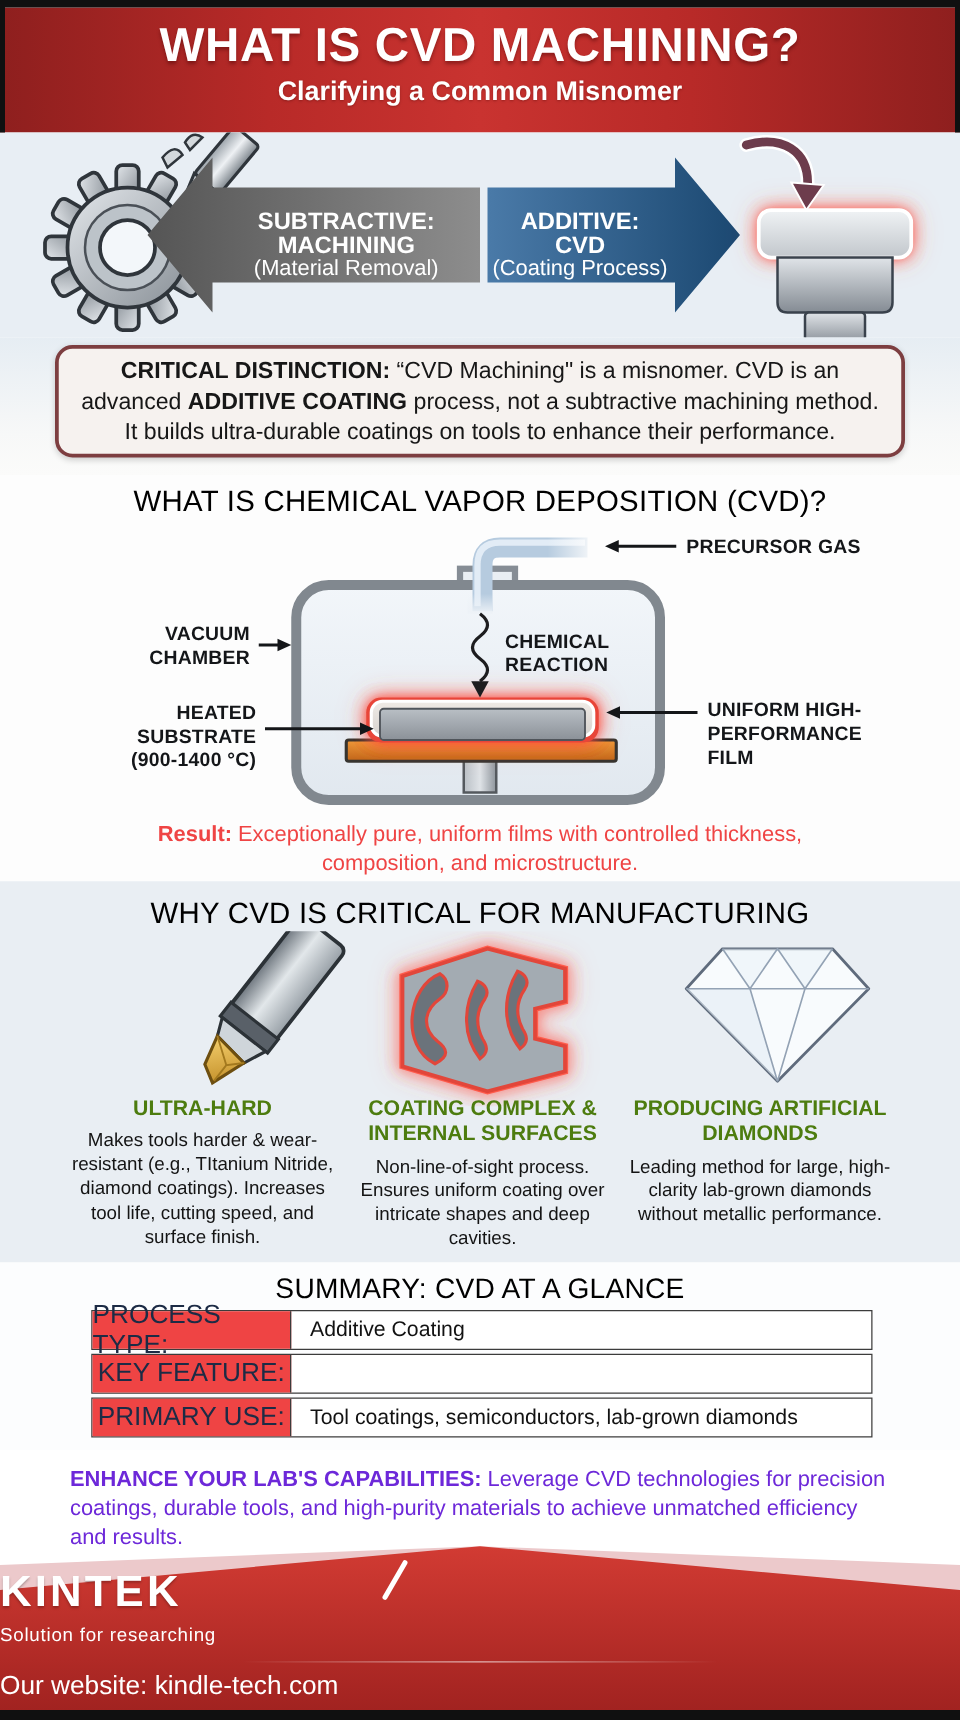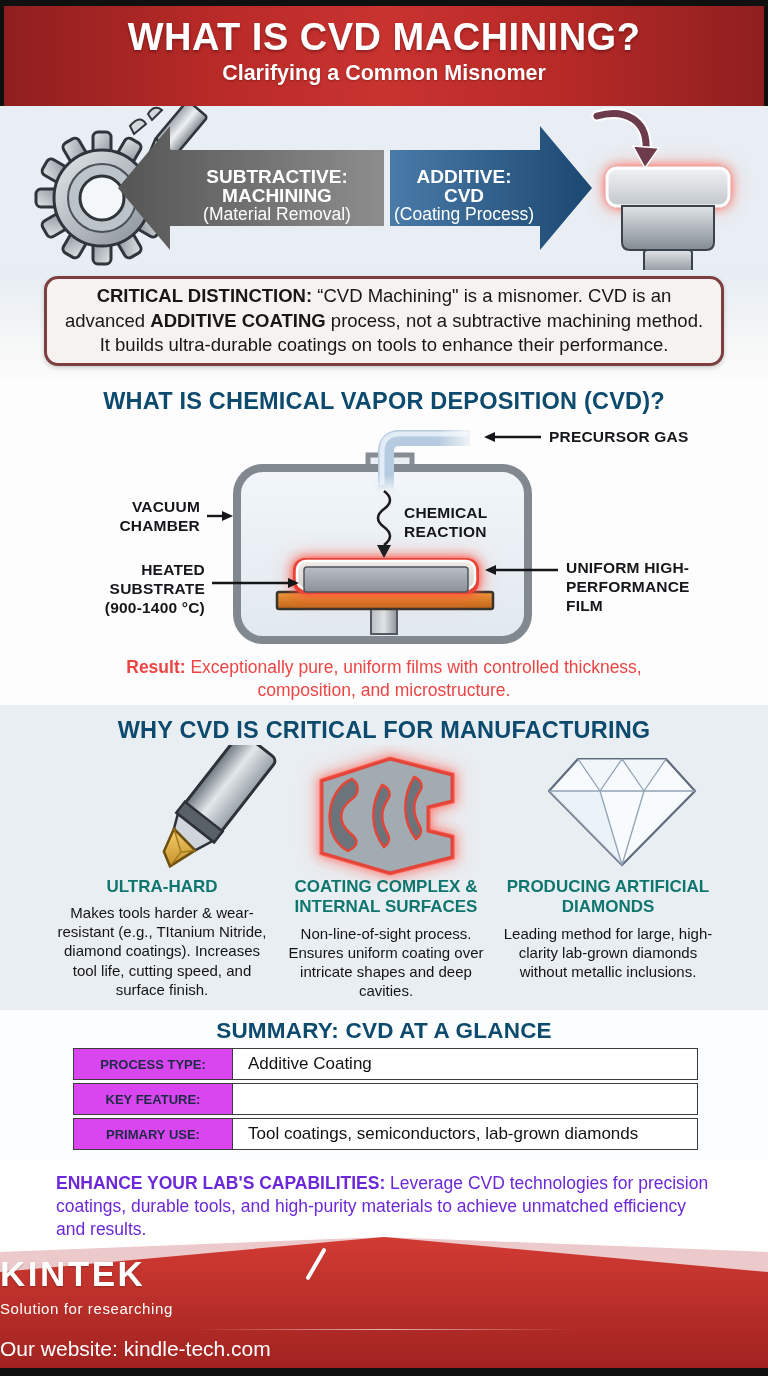--- a/index.html
+++ b/index.html
@@ -32,44 +32,44 @@
             background:linear-gradient(180deg,#e6edf3 0%,#f7f8f8 70%,#fbfbfa 100%);}
   .notebox{position:absolute;left:44px;top:6px;width:680px;height:90px;box-sizing:border-box;
            border:3px solid #7d3e40;border-radius:14px;background:#f6f2ef;
            box-shadow:0 2px 5px rgba(0,0,0,.18);
            display:flex;flex-direction:column;justify-content:center;
            font-size:18.5px;line-height:1.33;color:#171717;text-align:center;}
   .notebox b{font-weight:700;}
 
   
   .cvdsec{left:0;top:380px;width:768px;height:325px;background:#fdfdfd;}
-  .sechead{margin:0;text-align:center;font-size:23.5px;font-weight:700;color:#0c4a6e;letter-spacing:.2px;}
+  .sechead{margin:0;text-align:center;font-size:23.5px;font-weight:400;color:#000000;letter-spacing:.2px;}
   .cvdsec .sechead{padding-top:8px;}
   .dlabel{font-weight:700;font-size:15.5px;fill:#141619;letter-spacing:.2px;}
   .result{left:0;top:276px;width:768px;text-align:center;font-size:17.5px;line-height:1.3;color:#ef4444;}
   .result b{font-weight:700;}
 
   
   .whysec{left:0;top:705px;width:768px;height:305px;background:#e9eef3;}
   .whysec .sechead{padding-top:12px;}
   .col{position:absolute;top:172px;text-align:center;color:#141414;}
-  .colTitle{font-size:17px;font-weight:700;line-height:1.2;color:#0f766e;}
+  .colTitle{font-size:17px;font-weight:700;line-height:1.2;color:#4d7c0f;}
   .colBody{margin-top:6px;font-size:15px;line-height:1.27;}
   .col1{left:52px;width:220px;}
   .col2{left:284px;width:204px;}
   .col3{left:502px;width:212px;}
 
   
   .sumsec{left:0;top:1010px;width:768px;height:150px;background:#fcfdfe;}
   .sumsec .sechead{padding-top:8px;font-size:22.5px;}
   .tbl{position:absolute;left:73px;top:38px;width:625px;}
   .trow{display:flex;height:30px;border:1.8px solid #3c3c3c;margin-bottom:3px;background:#fff;}
-  .tlabel{width:158px;background:#d946ef;border-right:1.8px solid #3c3c3c;
+  .tlabel{width:158px;background:#ef4444;border-right:1.8px solid #3c3c3c;
           display:flex;align-items:center;justify-content:center;
-          font-weight:700;font-size:13px;color:#1c2b45;}
+          font-weight:400;font-size:21px;color:#1c2b45;}
   .tval{flex:1;display:flex;align-items:center;padding-left:15px;font-size:17px;color:#121212;}
 
   
   .enh{left:0;top:1160px;width:768px;height:78px;background:#ffffff;}
   .enh .txt{position:absolute;left:56px;top:12px;width:660px;font-size:17.5px;line-height:1.32;color:#6d28d9;}
   .enh b{font-weight:700;}
 
   
   .foot{left:0;top:1230px;width:768px;height:146px;}
   .foot .ftxt{position:absolute;left:0;width:768px;color:#fff;}
@@ -350,21 +350,21 @@
       <div class="colBody">Makes tools harder &amp; wear-resistant (e.g., TItanium Nitride, diamond coatings). Increases tool life, cutting speed, and surface finish.</div>
     </div>
     <div class="col col2">
       <div class="colTitle">COATING COMPLEX &amp;</div>
       <div class="colTitle">INTERNAL SURFACES</div>
       <div class="colBody">Non-line-of-sight process. Ensures uniform coating over intricate shapes and deep cavities.</div>
     </div>
     <div class="col col3">
       <div class="colTitle">PRODUCING ARTIFICIAL</div>
       <div class="colTitle">DIAMONDS</div>
-      <div class="colBody">Leading method for large, high-clarity lab-grown diamonds without metallic inclusions.</div>
+      <div class="colBody">Leading method for large, high-clarity lab-grown diamonds without metallic performance.</div>
     </div>
   </div>
 
   <div class="abs sumsec">
     <h2 class="sechead">SUMMARY: CVD AT A GLANCE</h2>
     <div class="tbl">
       <div class="trow">
         <div class="tlabel">PROCESS TYPE:</div>
         <div class="tval">Additive Coating</div>
       </div>

